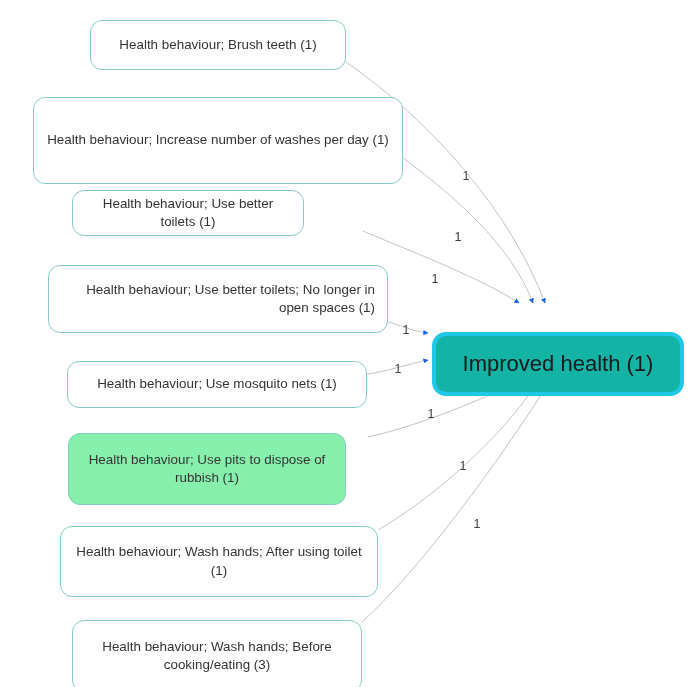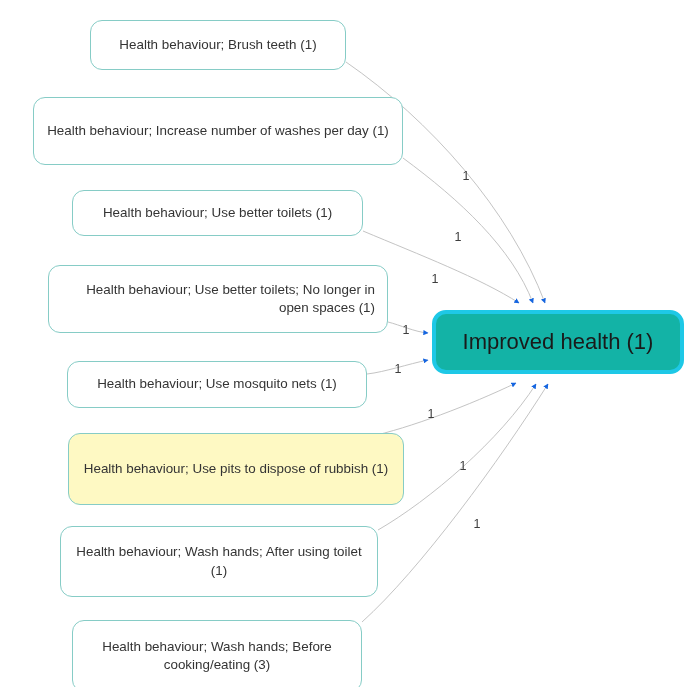--- a/index.html
+++ b/index.html
@@ -53,20 +53,21 @@
     align-items: center;
     justify-content: center;
     text-align: center;
     border-radius: 14px;
     background: #13b3a6;
     border: 4px solid #1ec8e6;
     color: #1a1a1a;
     font-size: 22px;
     line-height: 1.2;
     padding: 2px 10px;
+    margin-top: 22px;
   }
   .edge-label {
     position: absolute;
     font-size: 12.5px;
     color: #3d3d3d;
     font-family: "Liberation Sans", sans-serif;
     white-space: nowrap;
     transform: translate(-50%, -50%);
     pointer-events: none;
   }
@@ -91,33 +92,33 @@
         <path d="M 368 437 C 410 428, 470 405, 516 383" fill="none" stroke="#c4c4c4" stroke-width="1" marker-end="url(#arrowhead)"></path>
         <path d="M 378 530 C 430 500, 500 440, 536 384" fill="none" stroke="#c4c4c4" stroke-width="1" marker-end="url(#arrowhead)"></path>
         <path d="M 362 622 C 420 570, 500 460, 548 384" fill="none" stroke="#c4c4c4" stroke-width="1" marker-end="url(#arrowhead)"></path>
       </g>
   </svg>
 
   <div id="node-layer">
       <div class="node" style="left: 90px; top: 20px; width: 256px; height: 50px; border-color: rgb(134, 204, 198); background: rgb(255, 255, 255); color: rgb(52, 52, 52);">
         <span class="node-label">Health behaviour; Brush teeth (1)</span>
       </div>
-      <div class="node" style="left: 33px; top: 97px; width: 370px; height: 68px; border-color: rgb(134, 204, 198); background: rgb(255, 255, 255); color: rgb(52, 52, 52);">
+      <div class="node" style="left: 33px; top: 97px; width: 370px; height: 87px; border-color: rgb(134, 204, 198); background: rgb(255, 255, 255); color: rgb(52, 52, 52);">
         <span class="node-label">Health behaviour; Increase number of washes per day (1)</span>
       </div>
-      <div class="node" style="left: 72px; top: 190px; width: 291px; height: 46px; border-color: rgb(134, 204, 198); background: rgb(255, 255, 255); color: rgb(52, 52, 52);">
+      <div class="node" style="left: 72px; top: 190px; width: 232px; height: 46px; border-color: rgb(134, 204, 198); background: rgb(255, 255, 255); color: rgb(52, 52, 52);">
         <span class="node-label">Health behaviour; Use better toilets (1)</span>
       </div>
       <div class="node" style="left: 48px; top: 265px; width: 340px; height: 68px; border-color: rgb(134, 204, 198); background: rgb(255, 255, 255); color: rgb(52, 52, 52); text-align: right;">
         <span class="node-label">Health behaviour; Use better toilets; No longer in open spaces (1)</span>
       </div>
       <div class="node" style="left: 67px; top: 361px; width: 300px; height: 47px; border-color: rgb(134, 204, 198); background: rgb(255, 255, 255); color: rgb(52, 52, 52); justify-content: center;">
         <span class="node-label">Health behaviour; Use mosquito nets (1)</span>
       </div>
-      <div class="node" style="left: 68px; top: 433px; width: 336px; height: 72px; border-color: rgb(134, 204, 198); background: #fef9c3; color: rgb(52, 52, 52);">
+      <div class="node" style="left: 68px; top: 433px; width: 278px; height: 72px; border-color: rgb(134, 204, 198); background: #86efac; color: rgb(52, 52, 52);">
         <span class="node-label">Health behaviour; Use pits to dispose of rubbish (1)</span>
       </div>
       <div class="node" style="left: 60px; top: 526px; width: 318px; height: 71px; border-color: rgb(134, 204, 198); background: rgb(255, 255, 255); color: rgb(52, 52, 52);">
         <span class="node-label">Health behaviour; Wash hands; After using toilet (1)</span>
       </div>
       <div class="node" style="left: 72px; top: 620px; width: 290px; height: 72px; border-color: rgb(134, 204, 198); background: rgb(255, 255, 255); color: rgb(52, 52, 52);">
         <span class="node-label">Health behaviour; Wash hands; Before cooking/eating (3)</span>
       </div>
       <div class="node-center" style="left: 432px; top: 310px; width: 252px; height: 64px; background: rgb(19, 179, 166); border-color: rgb(30, 200, 230); color: rgb(26, 26, 26);">
         <span class="node-label">Improved health (1)</span>

